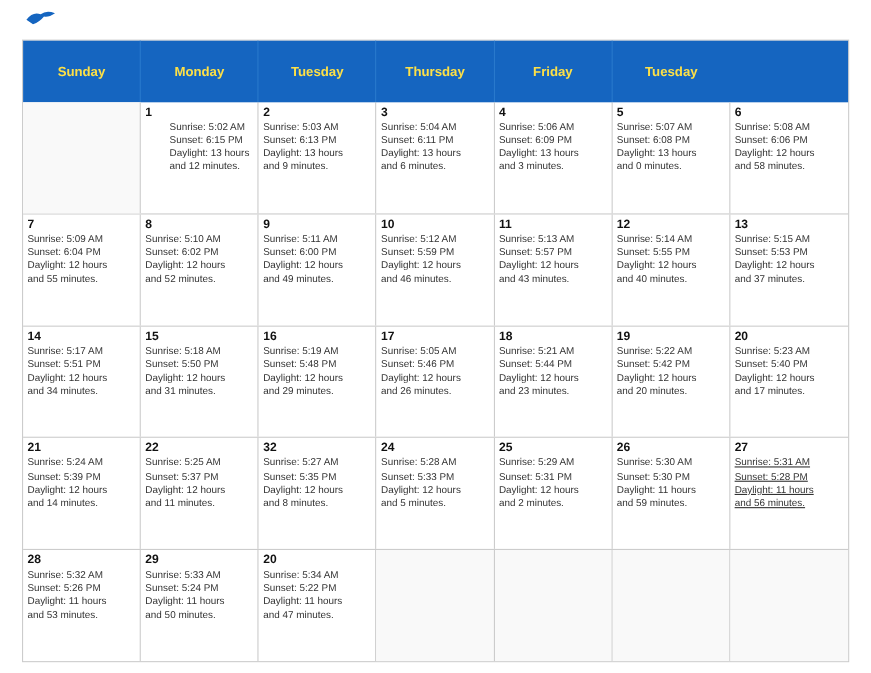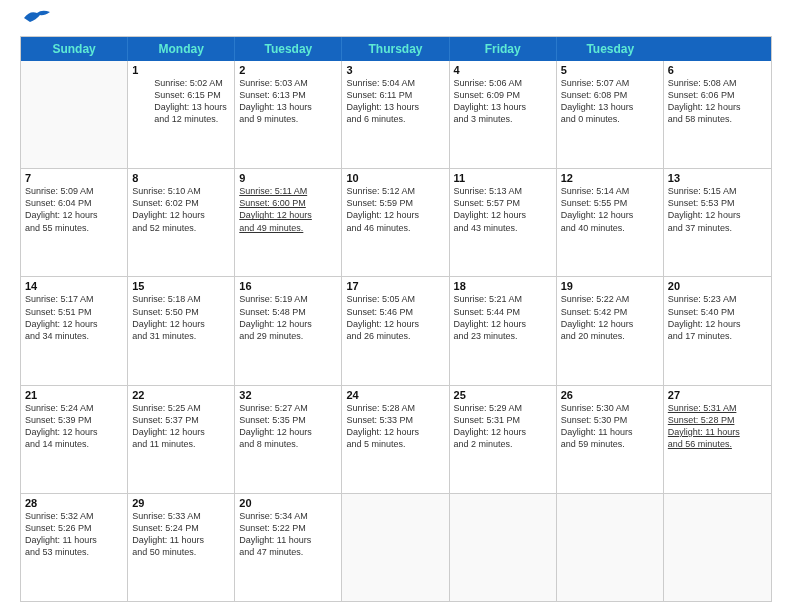--- a/index.html
+++ b/index.html
@@ -54,25 +54,25 @@
       display: flex;
       flex-direction: column;
       border: 1px solid #ccc;
     }
     .cal-header {
       display: grid;
       grid-template-columns: repeat(7, 1fr);
       background: #1565c0;
     }
     .cal-header-cell {
-      color: #5eead4;
+      color: #fde047;
       font-size: 12px;
       font-weight: bold;
       text-align: center;
-      padding: 5px 2px;
+      padding: 21px 2px;
       border-right: 1px solid #2979cc;
     }
     .cal-header-cell:last-child { border-right: none; }
     .cal-body {
       display: flex;
       flex-direction: column;
       flex: 1;
     }
     .cal-row {
       display: grid;
@@ -190,21 +190,21 @@
           </div>
           <div class="cal-cell">
             <span class="cell-day">8</span>
             <div class="cell-info" style="white-space: pre-line;">Sunrise: 5:10 AM
 Sunset: 6:02 PM
 Daylight: 12 hours
 and 52 minutes.</div>
           </div>
           <div class="cal-cell">
             <span class="cell-day">9</span>
-            <div class="cell-info" style="white-space: pre-line; text-decoration: underline;">Sunrise: 5:11 AM
+            <div class="cell-info" style="white-space: pre-line;">Sunrise: 5:11 AM
 Sunset: 6:00 PM
 Daylight: 12 hours
 and 49 minutes.</div>
           </div>
           <div class="cal-cell">
             <span class="cell-day">10</span>
             <div class="cell-info" style="white-space: pre-line;">Sunrise: 5:12 AM
 Sunset: 5:59 PM
 Daylight: 12 hours
 and 46 minutes.</div>

